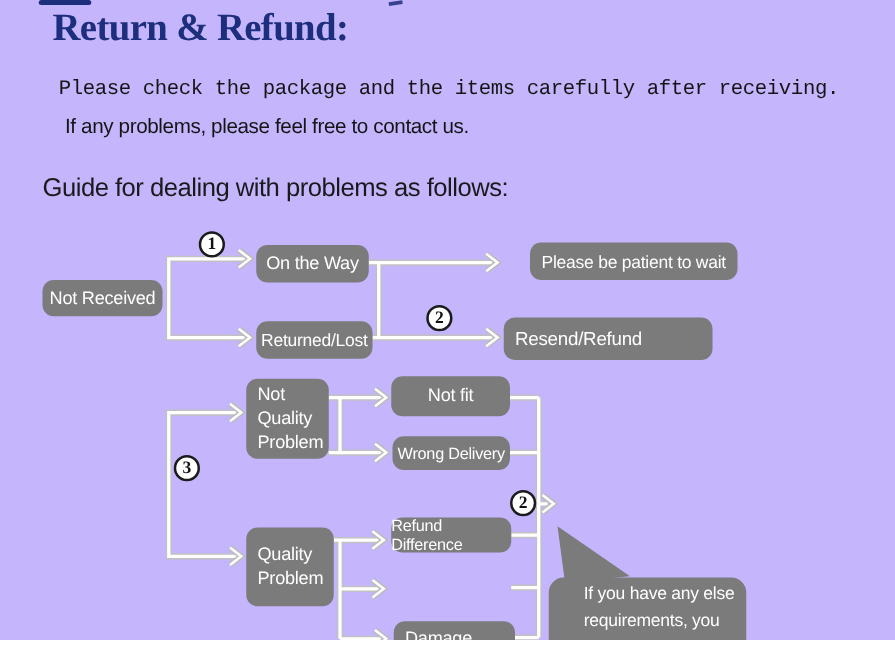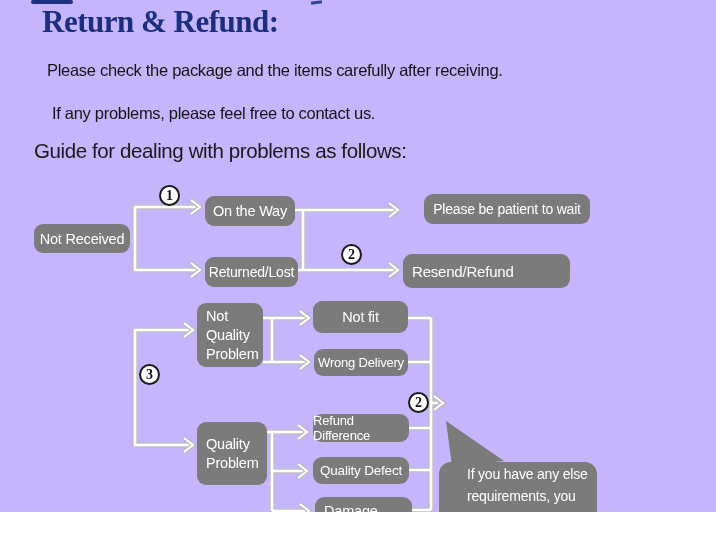--- a/index.html
+++ b/index.html
@@ -9,22 +9,22 @@
     --ink:#1a1a1a;
   }
   html,body{margin:0;padding:0;background:#fff;}
   .page{position:relative;width:716px;height:512px;background:#c4b5fd;overflow:hidden;
         font-family:"Liberation Sans",sans-serif;}
   .navy-dash{position:absolute;left:31px;top:0;width:42px;height:4px;background:var(--navy);border-radius:2px;}
   .navy-speck{position:absolute;left:311px;top:1px;width:11px;height:3px;background:var(--navy);opacity:.85;transform:rotate(-8deg);}
   .title{position:absolute;left:42px;top:4px;margin:0;font-family:"Liberation Serif",serif;
          font-size:31px;font-weight:700;color:var(--navy);letter-spacing:-0.5px;white-space:nowrap;}
   .intro{position:absolute;margin:0;color:#151515;font-size:16.5px;letter-spacing:-0.3px;white-space:nowrap;}
-  .intro.l1{left:47px;top:61px;}
-  .intro.l2{left:52px;top:104px;}
+  .intro.l1{left:47px;top:61px;font-family:Liberation Mono, monospace;}
+  .intro.l2{left:52px;top:92px;}
   .guide{position:absolute;left:34px;top:139px;margin:0;font-weight:400;color:var(--ink);
          font-size:20.5px;letter-spacing:-0.4px;white-space:nowrap;}
   .wires{position:absolute;left:0;top:0;z-index:1;}
   .box{position:absolute;z-index:2;background:var(--box-gray);color:#fff;border-radius:9px;
        display:flex;align-items:center;justify-content:center;font-size:14.5px;
        letter-spacing:-0.2px;white-space:pre-line;box-sizing:border-box;}
   .box.left{justify-content:flex-start;padding-left:9px;text-align:left;}
   #bx-not-received{left:34px;top:224px;width:96px;height:29px;}
   #bx-on-the-way{left:205px;top:196px;width:90px;height:30px;}
   #bx-returned-lost{left:205px;top:257px;width:93px;height:30px;font-size:14px;}
@@ -101,21 +101,20 @@
   <div class="box" id="bx-please-wait">Please be patient to wait</div>
   <div class="box left" id="bx-resend-refund">Resend/Refund</div>
   <div class="box left" id="bx-not-quality">Not
 Quality
 Problem</div>
   <div class="box" id="bx-not-fit">Not fit</div>
   <div class="box" id="bx-wrong-delivery">Wrong Delivery</div>
   <div class="box left" id="bx-quality">Quality
 Problem</div>
   <div class="box" id="bx-color-difference">Refund Difference</div>
-  <div class="box" id="bx-quality-defect">Quality Defect</div>
   <div class="box left" id="bx-damage">Damage</div>
   <div class="box left" id="bubble">If you have any else
 requirements, you could
 also tell us!</div>
 
   <div class="marker" id="mk-1">1</div>
   <div class="marker" id="mk-2-top">2</div>
   <div class="marker" id="mk-3">3</div>
   <div class="marker" id="mk-2-bottom">2</div>
 

